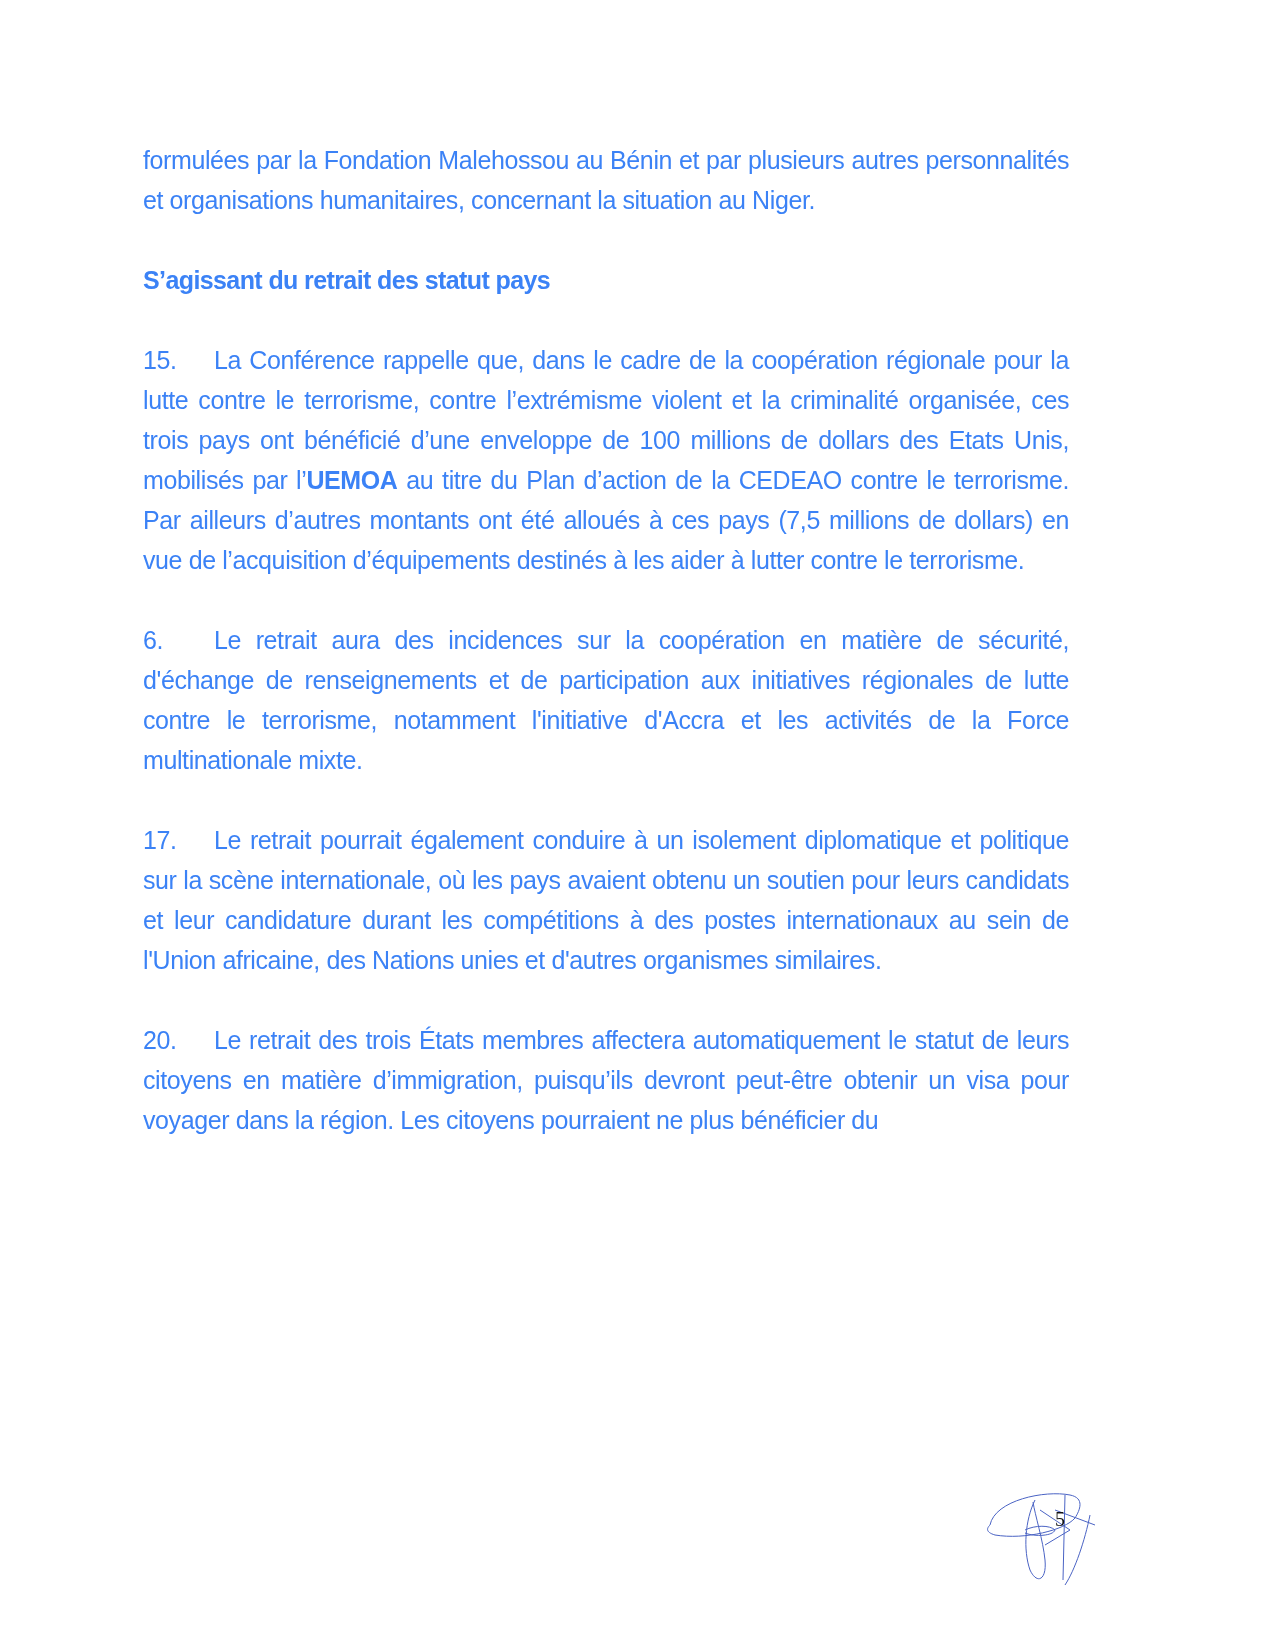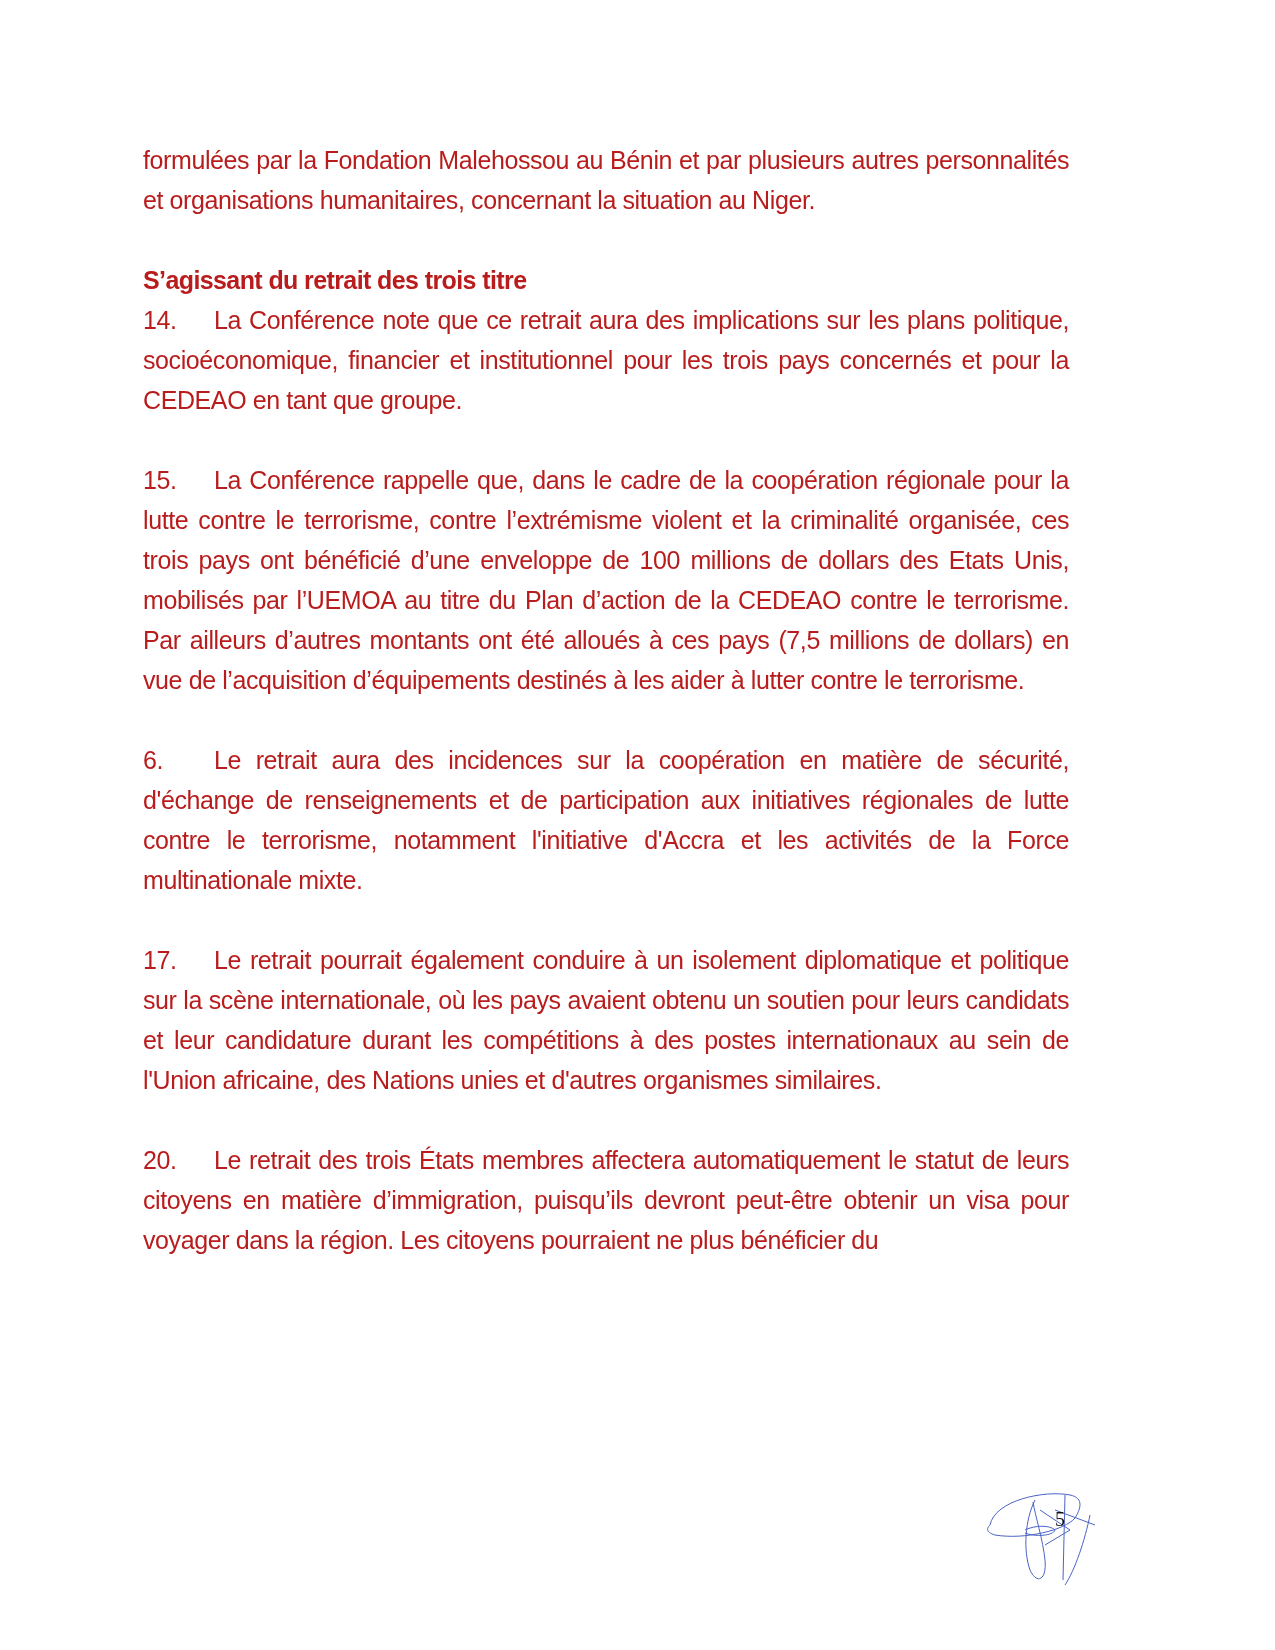--- a/index.html
+++ b/index.html
@@ -1,42 +1,41 @@
 <!DOCTYPE html>
 <html><head>
 <meta charset="utf-8">
 <style>
   html, body { margin: 0; padding: 0; background: #ffffff; }
   body { width: 1275px; height: 1650px; position: relative; overflow: hidden; }
   .page {
     position: absolute; left: 143px; top: 140px; width: 926px;
     font-family: "Liberation Sans Narrow", "Liberation Sans", sans-serif;
-    color: #b91c1c; font-size: 25px; line-height: 40px;
+    color: #3b82f6; font-size: 25px; line-height: 40px;
     letter-spacing: -0.4px;
   }
   .p { margin: 0; text-align: justify; text-align-last: left; }
   .gap { height: 40px; }
   .heading { font-weight: bold; margin: 0; letter-spacing: -0.6px; }
   .num { display: inline-block; width: 71px; }
-  .bold { font-weight: normal; }
+  .bold { font-weight: bold; }
   .signature { position: absolute; left: 985px; top: 1490px; width: 120px; height: 100px; }
   .page-number {
     position: absolute; left: 1055px; top: 1508px;
     font-family: "Liberation Serif", serif; font-size: 20px; color: #111;
   }
 </style>
 </head>
 <body>
 
 <div class="page">
   <p class="p">formulées par la Fondation Malehossou au Bénin et par plusieurs autres personnalités et organisations humanitaires, concernant la situation au Niger.</p>
   <div class="gap"></div>
 
-  <p class="heading">S’agissant du retrait des trois titre</p>
-  <p class="p"><span class="num">14.</span><span>La Conférence note que ce retrait aura des implications sur les plans politique, socioéconomique,  financier et institutionnel pour les trois pays concernés et pour la CEDEAO en tant que groupe.</span></p>
+  <p class="heading">S’agissant du retrait des statut pays</p>
   <div class="gap"></div>
 
   <p class="p"><span class="num">15.</span><span>La Conférence rappelle que, dans le cadre de la coopération régionale pour la lutte contre le terrorisme, contre l’extrémisme violent et la criminalité organisée, ces trois pays ont bénéficié d’une enveloppe de 100 millions de dollars des Etats Unis, mobilisés par l’</span><span class="bold">UEMOA</span><span> au titre du Plan d’action de la CEDEAO contre le terrorisme. Par ailleurs d’autres montants ont été alloués à ces pays (7,5 millions de dollars) en vue de l’acquisition d’équipements destinés à les aider à lutter contre le terrorisme.</span></p>
   <div class="gap"></div>
 
   <p class="p"><span class="num">6.</span><span>Le retrait aura des incidences sur la coopération en matière de sécurité, d'échange de renseignements et de participation aux initiatives régionales de lutte contre le terrorisme, notamment l'initiative d'Accra et les activités de la Force multinationale mixte.</span></p>
   <div class="gap"></div>
 
   <p class="p"><span class="num">17.</span><span>Le retrait pourrait également conduire à un isolement diplomatique et politique sur la scène internationale, où les pays avaient obtenu un soutien pour leurs candidats et leur candidature durant les compétitions à des postes internationaux au sein de l'Union africaine, des Nations unies et d'autres organismes similaires.</span></p>
   <div class="gap"></div>

